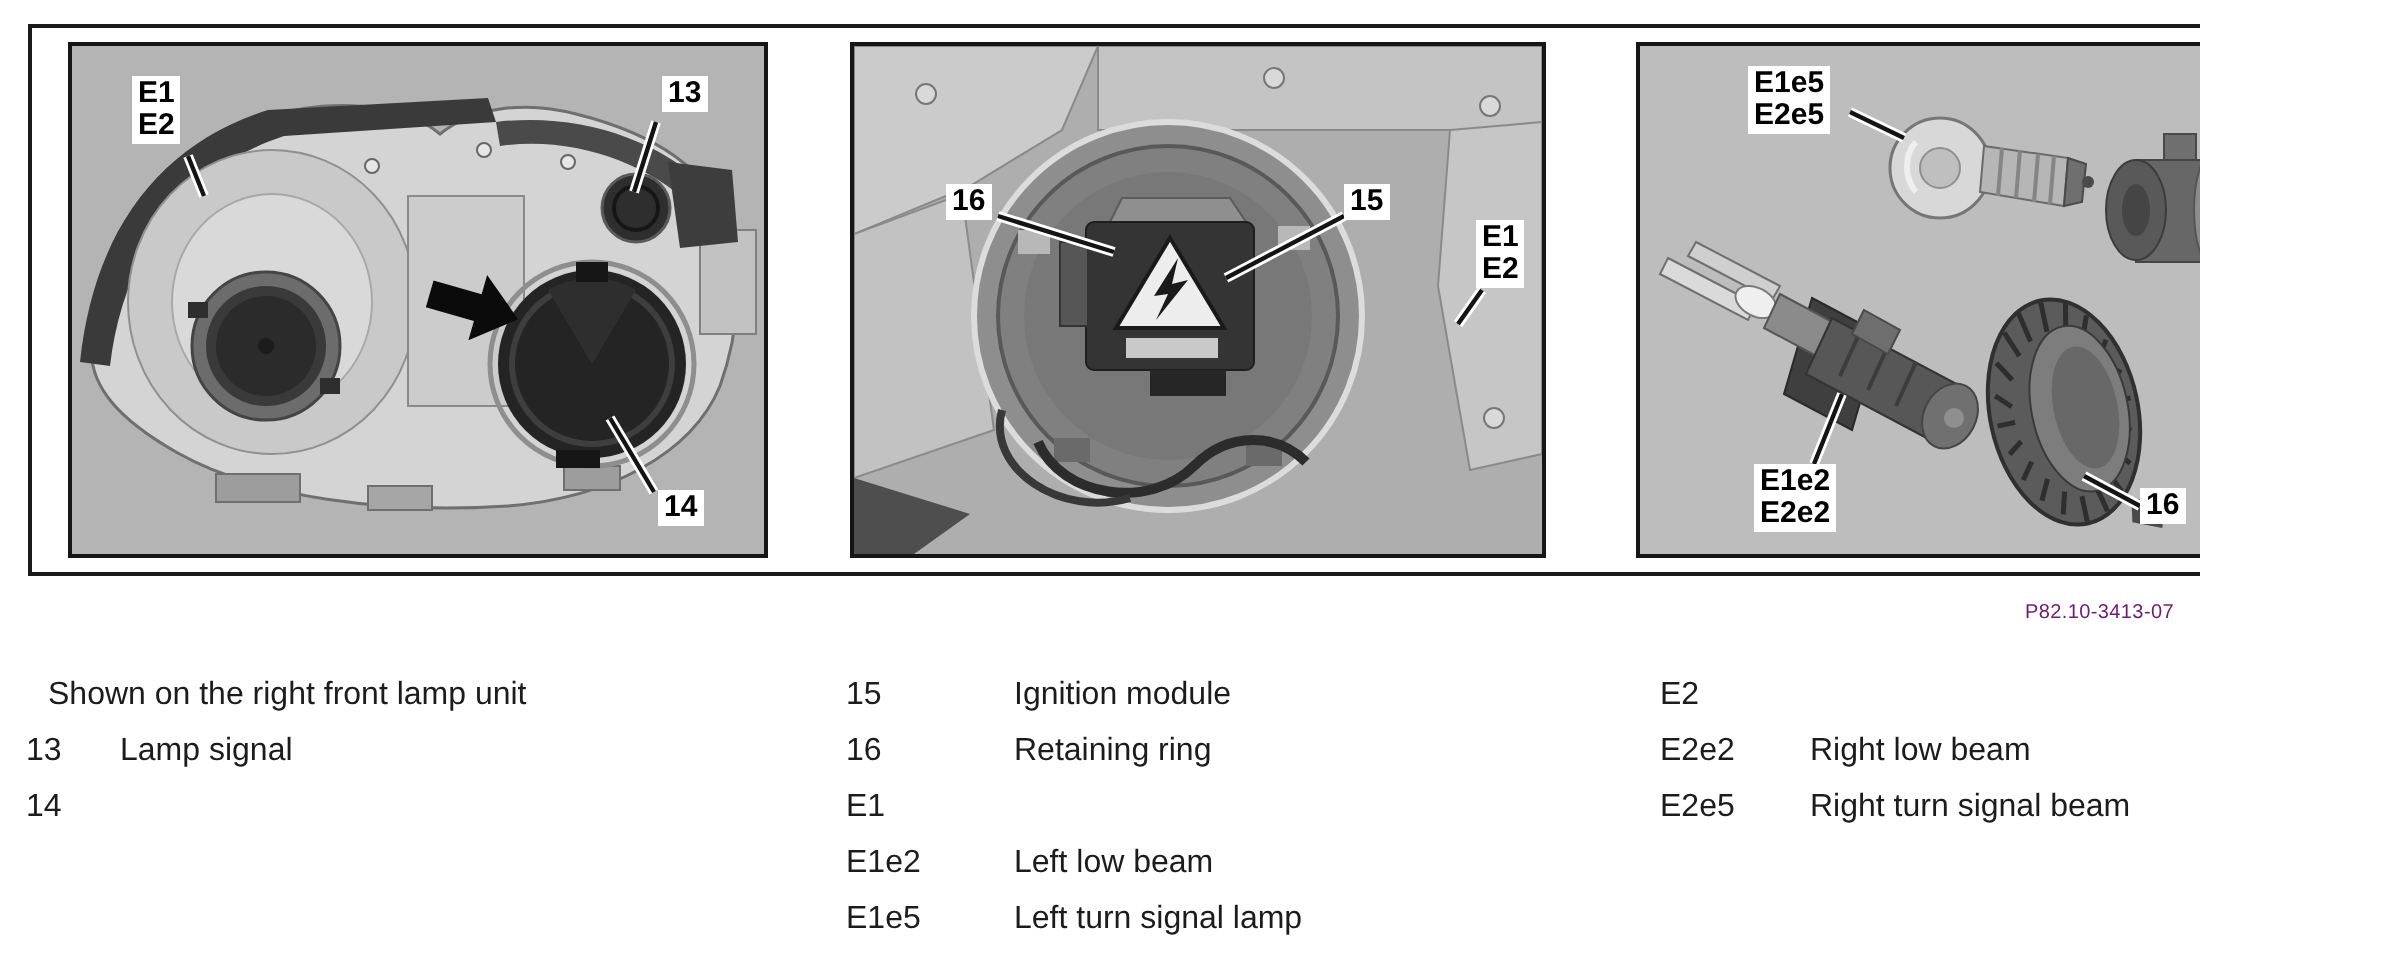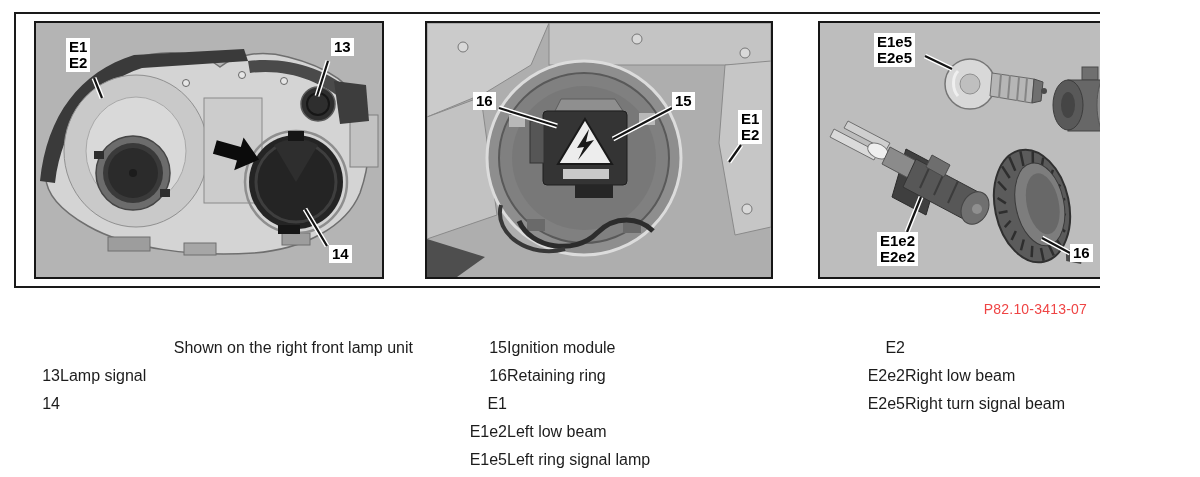--- a/index.html
+++ b/index.html
@@ -1,39 +1,39 @@
 <!DOCTYPE html>
 <html><head>
 <meta charset="utf-8">
 <style>
   html,body{margin:0;padding:0;background:#ffffff;}
   .page{
     position:relative;width:1100px;height:477px;background:#ffffff;
-    font-family:"Liberation Sans", sans-serif;color:#1c1c1c;overflow:hidden;text-align:right;
+    font-family:"Liberation Sans", sans-serif;color:#1c1c1c;overflow:hidden;
   }
   .figure-frame{
     position:absolute;left:14px;top:12px;width:1169px;height:272px;
     border:2px solid #1a1a1a;background:#ffffff;
   }
   .panel{
     position:absolute;top:7px;height:258px;border:2px solid #161616;
     background:#b4b4b4;box-sizing:border-box;overflow:hidden;
   }
   .panel svg{position:absolute;left:0;top:0;display:block;}
   .panel-1{left:18px;width:350px;}
   .panel-2{left:409px;width:348px;}
   .panel-3{left:802px;width:348px;}
   .callout{
     position:absolute;background:#ffffff;color:#000000;
     font-weight:bold;font-size:15px;line-height:16px;padding:1px 3px;
     z-index:5;
   }
   .callout span{display:block;white-space:nowrap;}
   .figure-code{
-    position:absolute;right:13px;top:301px;font-size:14px;color:#ef4444;
+    position:absolute;right:13px;top:301px;font-size:10px;color:#701a75;
     letter-spacing:0.2px;
   }
   .legend-col{position:absolute;top:334px;}
   .legend-col-1{left:13px;width:400px;}
   .legend-col-2{left:423px;width:400px;}
   .legend-col-3{left:830px;width:360px;}
   .legend-row{display:flex;height:28px;line-height:28px;font-size:16px;}
   .legend-note{height:28px;line-height:28px;font-size:16px;white-space:nowrap;margin-left:11px;}
   .legend-col-1 .legend-tag{width:47px;flex:0 0 47px;}
   .legend-col-2 .legend-tag{width:84px;flex:0 0 84px;}
@@ -248,21 +248,21 @@
     </div>
     <div class="legend-row">
       <span class="legend-tag">E1</span>
     </div>
     <div class="legend-row">
       <span class="legend-tag">E1e2</span>
       <span class="legend-desc">Left low beam</span>
     </div>
     <div class="legend-row">
       <span class="legend-tag">E1e5</span>
-      <span class="legend-desc">Left ring signal lamp</span>
+      <span class="legend-desc">Left turn signal lamp</span>
     </div>
   </div>
 
   <div class="legend-col legend-col-3">
     <div class="legend-row">
       <span class="legend-tag">E2</span>
     </div>
     <div class="legend-row">
       <span class="legend-tag">E2e2</span>
       <span class="legend-desc">Right low beam</span>

